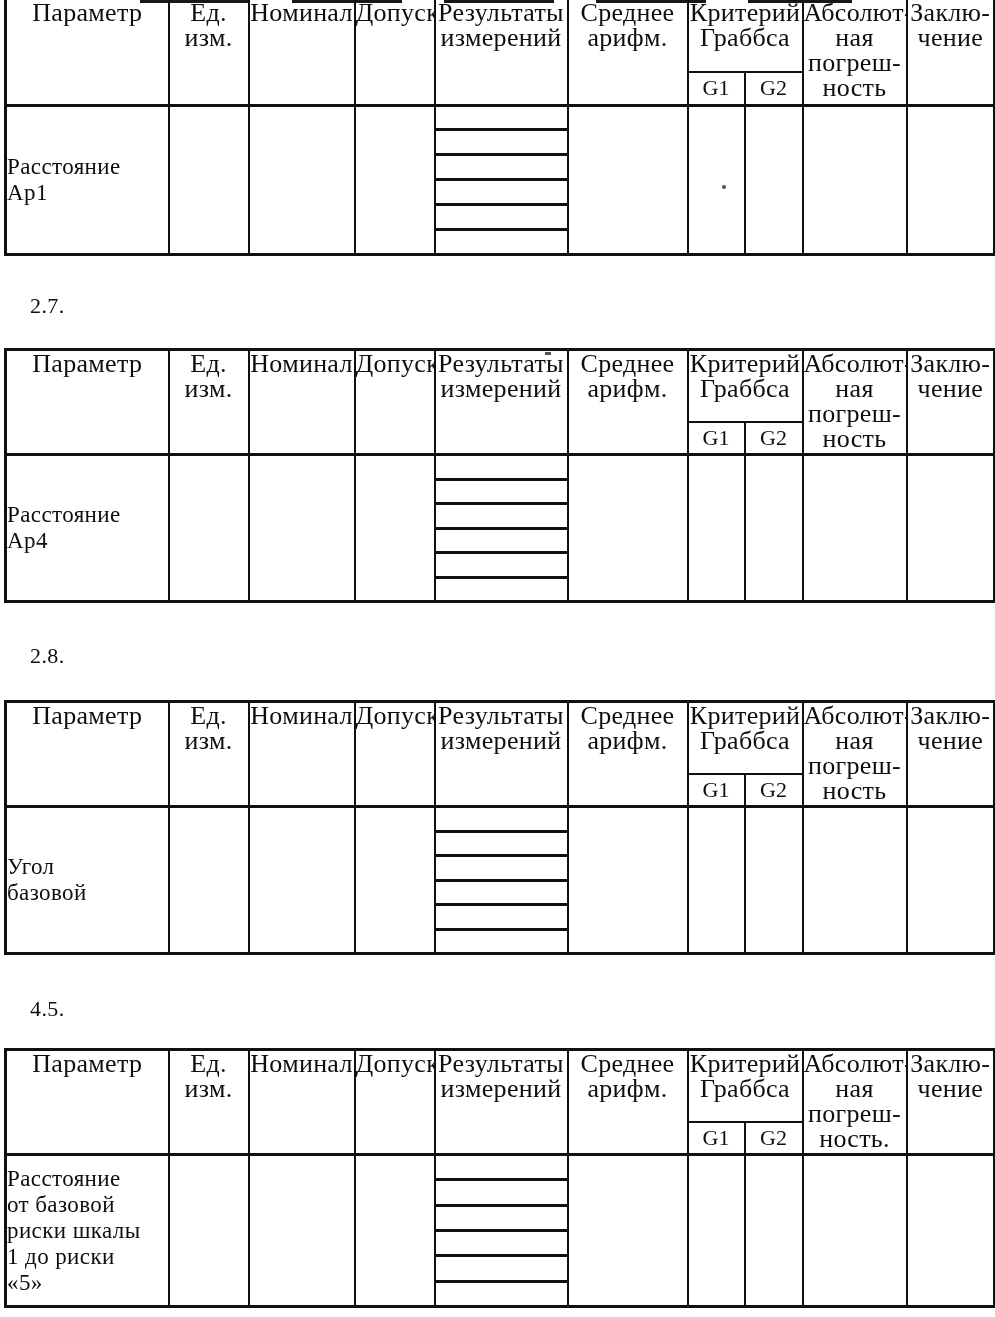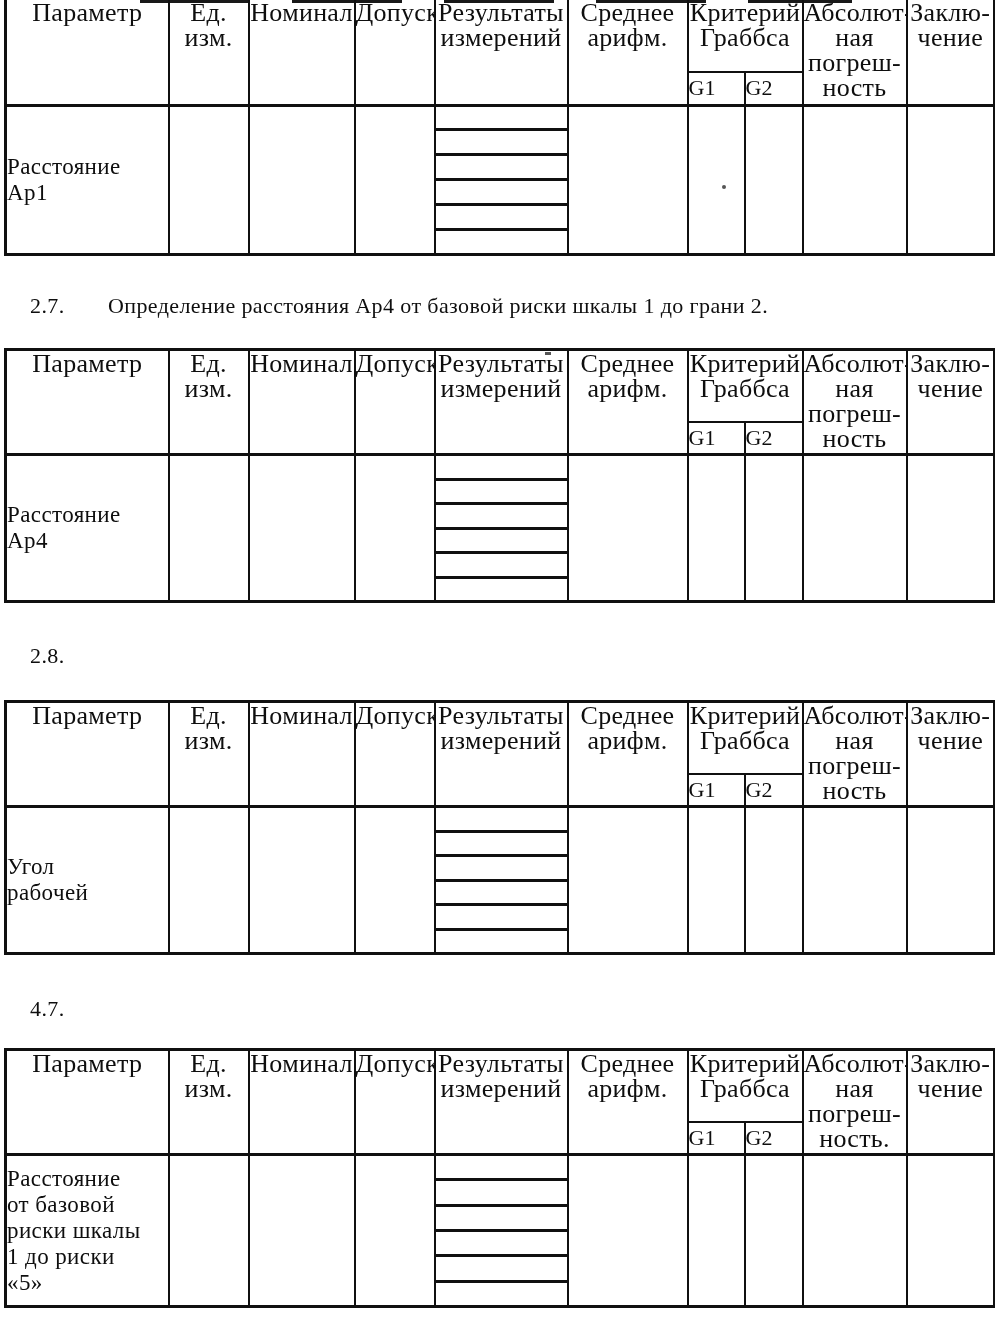--- a/index.html
+++ b/index.html
@@ -46,20 +46,21 @@
   td.h{
     vertical-align:top;
     text-align:center;
     font-size:26px;
     line-height:25px;
     white-space:pre-line;
     padding-top:5px;
     letter-spacing:0.3px;
   }
   td.g{
+    text-align:center;
     font-size:22px;
     vertical-align:middle;
     padding-bottom:2px;
   }
   td.param{
     vertical-align:middle;
     text-align:left;
     font-size:23px;
     line-height:26px;
     padding-left:9px;
@@ -165,21 +166,20 @@
       <td></td>
       <td></td>
       <td></td>
       <td></td>
     </tr>
   </tbody>
     </table>
 
   <div class="sec s27">
     <span class="sec-num">2.7.</span>
-    <span class="sec-title">Определение расстояния Ар4 от базовой риски шкалы 1 до грани 2.</span>
   </div>
 
   <table class="proto t2">
     <colgroup>
       <col style="width:163px">
         <col style="width:80px">
         <col style="width:106px">
         <col style="width:80px">
       <col style="width:133px">
         <col style="width:120px">
@@ -273,21 +273,21 @@
 ность</td>
       <td class="h" rowspan="2">Заклю-
 чение</td>
     </tr>
     <tr class="hsub">
       <td class="g">G1</td>
       <td class="g">G2</td>
     </tr>
     <tr class="body">
       <td class="param">Угол
-рабочей</td>
+базовой</td>
       <td></td>
       <td></td>
       <td></td>
       <td class="results-body">
         <div class="meas-stack">
           <div class="meas-slot"></div>
           <div class="meas-slot"></div>
           <div class="meas-slot"></div>
           <div class="meas-slot"></div>
           <div class="meas-slot"></div>
@@ -297,21 +297,21 @@
       <td></td>
       <td></td>
       <td></td>
       <td></td>
       <td></td>
     </tr>
   </tbody>
     </table>
 
   <div class="sec s29">
-    <span class="sec-num">4.7.</span>
+    <span class="sec-num">4.5.</span>
   </div>
 
   <table class="proto t4">
     <colgroup>
       <col style="width:163px">
         <col style="width:80px">
         <col style="width:106px">
         <col style="width:80px">
       <col style="width:133px">
         <col style="width:120px">

